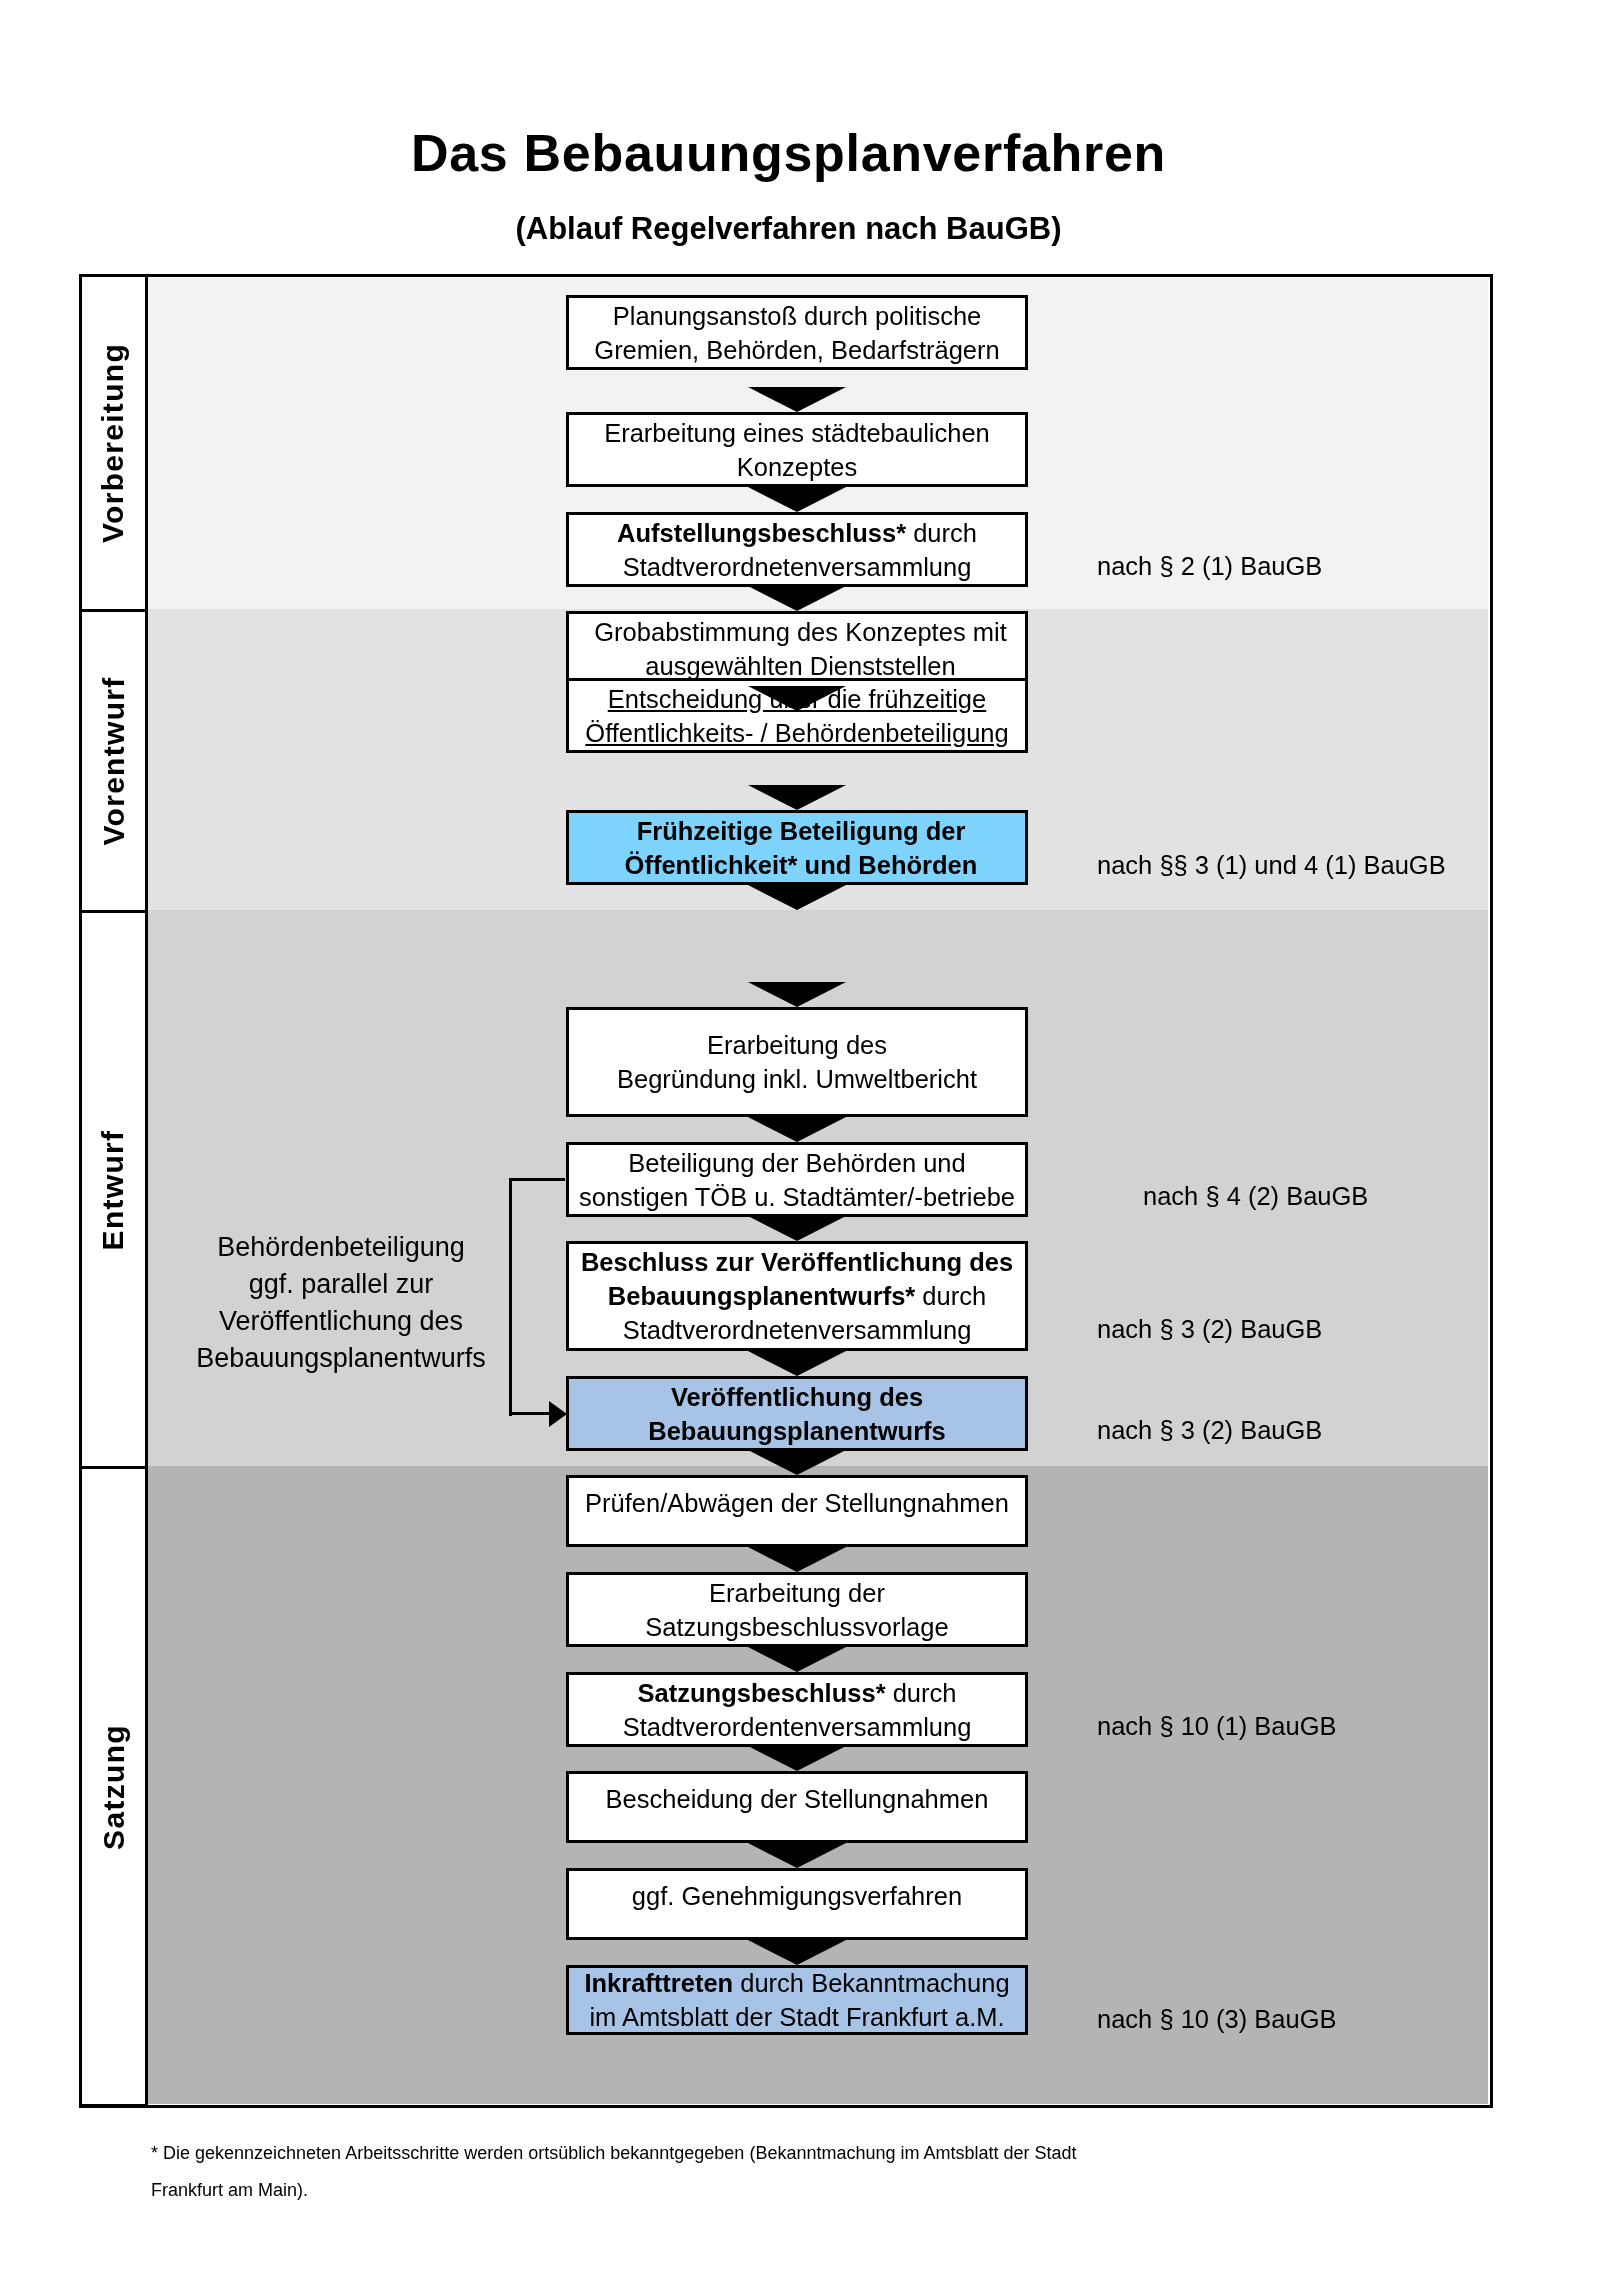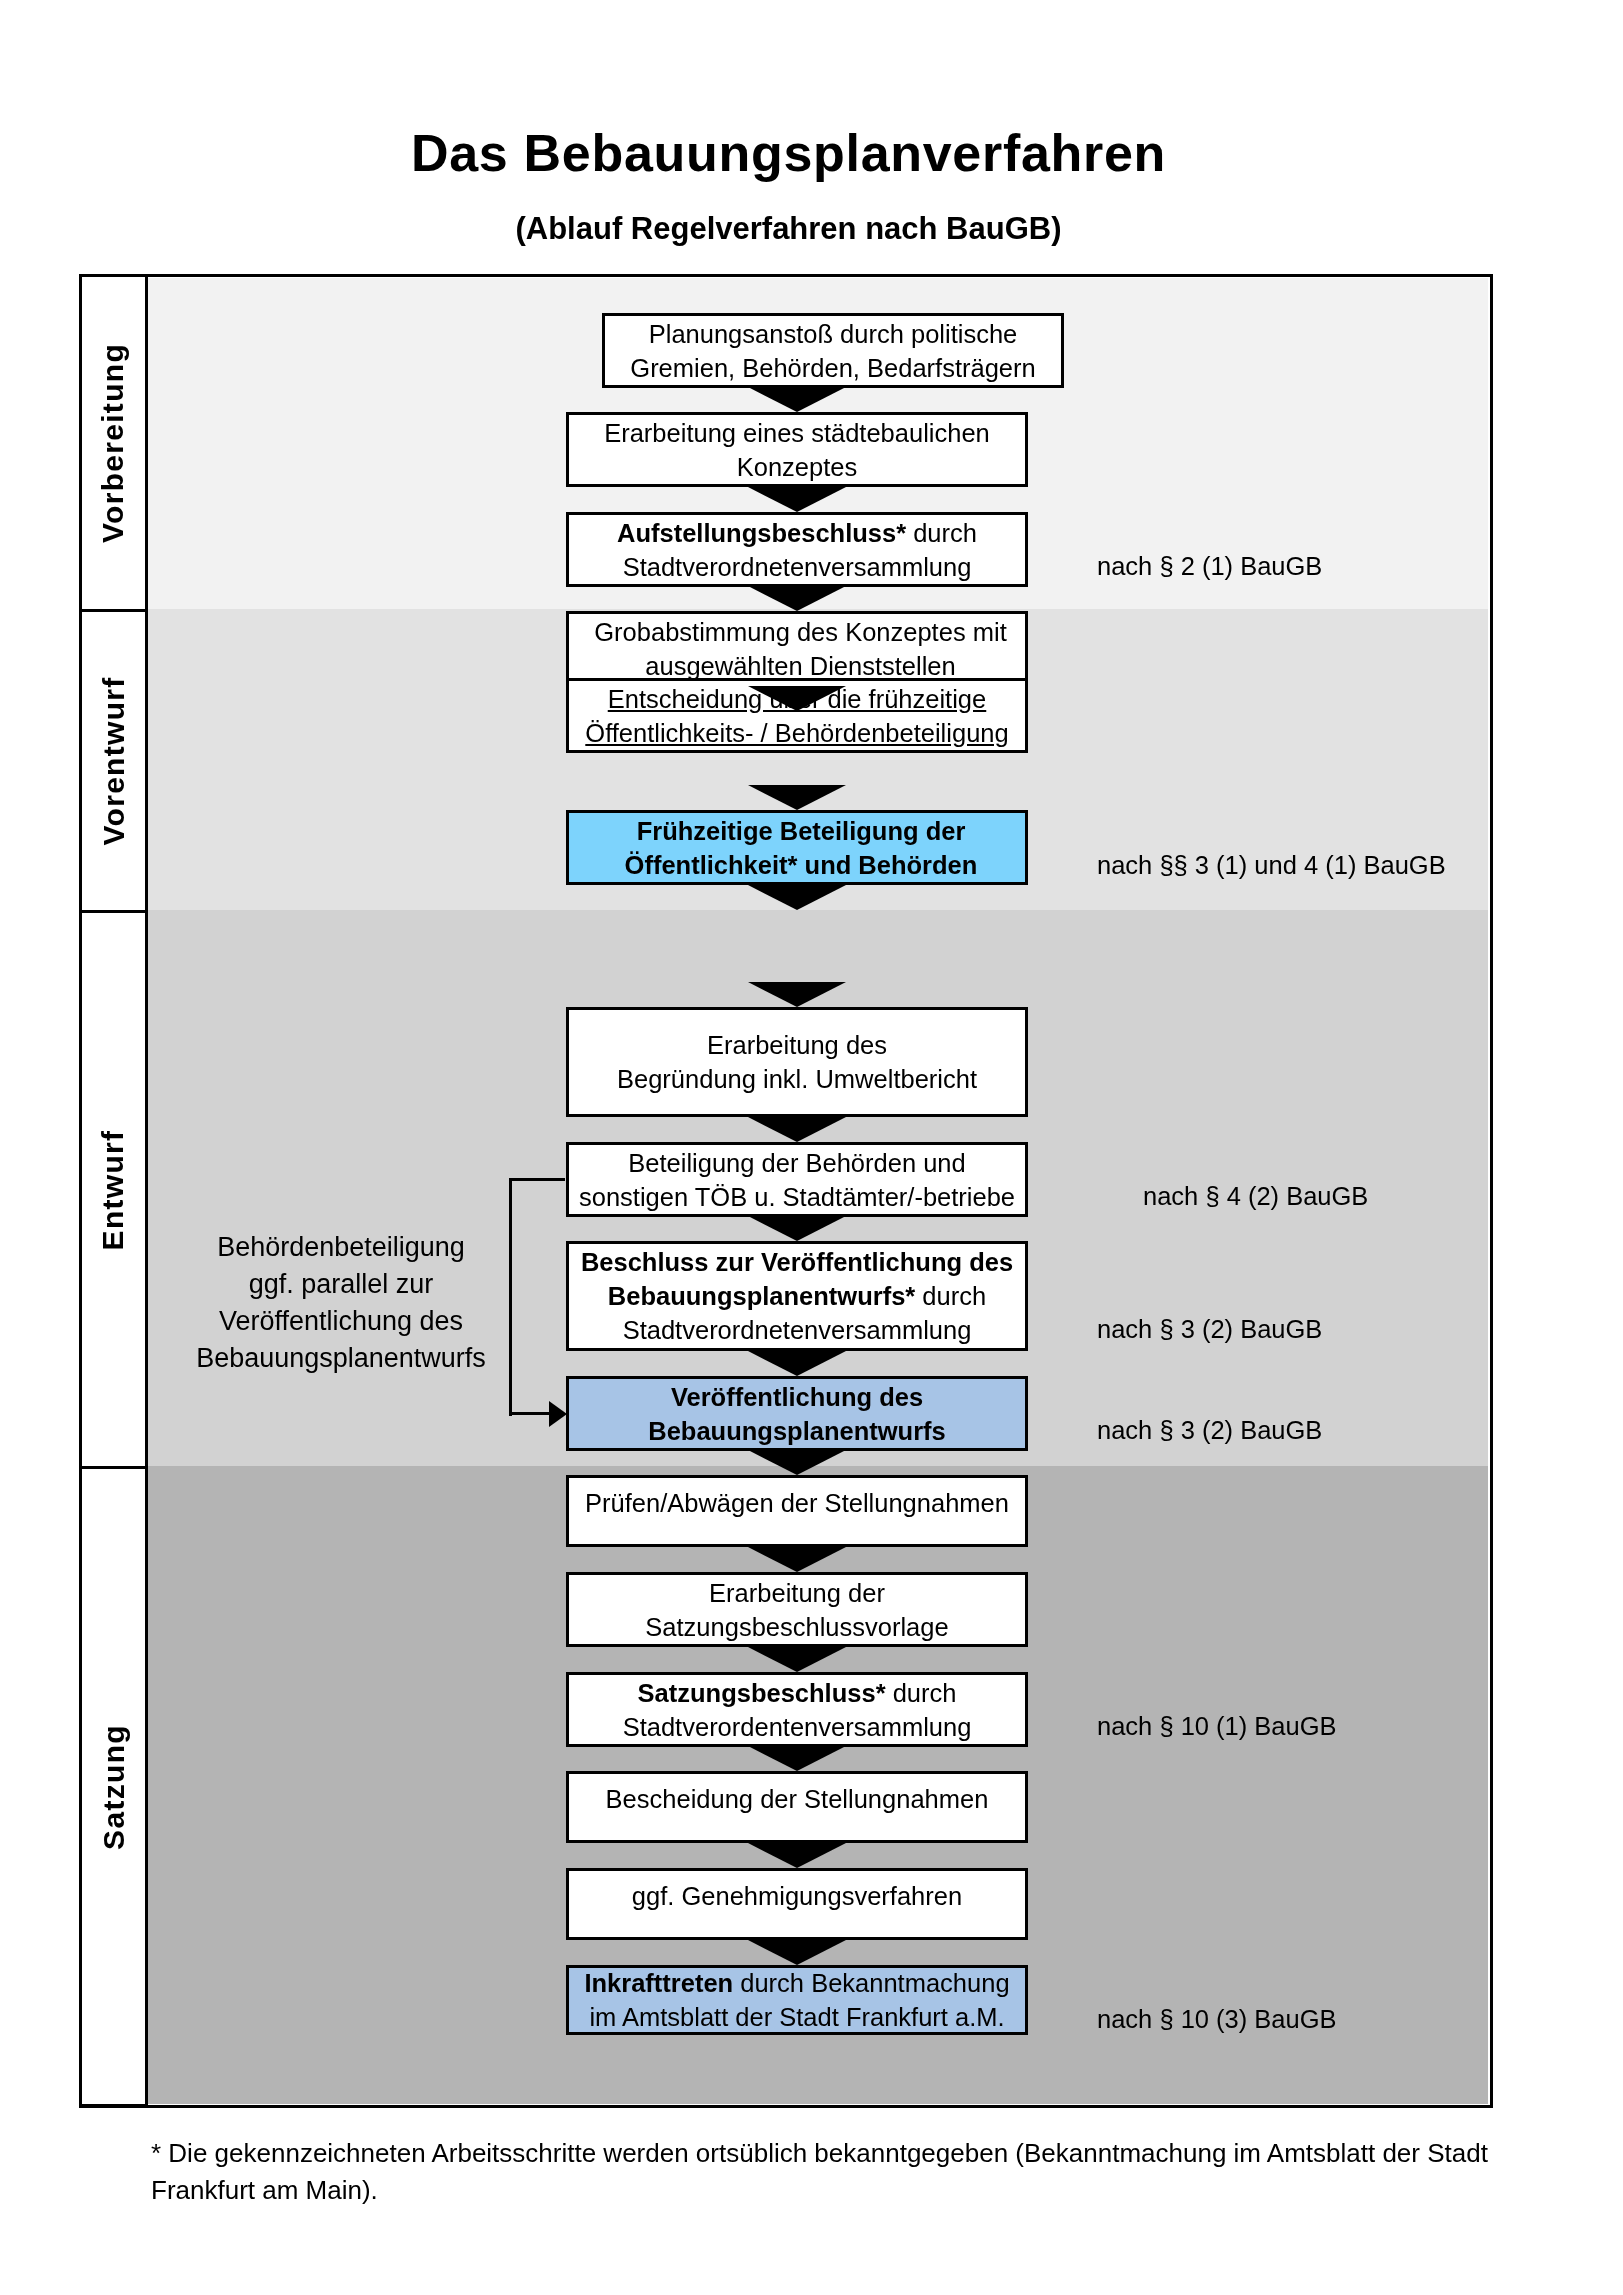--- a/index.html
+++ b/index.html
@@ -32,21 +32,21 @@
   #cell4{top:1466px;height:641px;}
   .cell span{transform:rotate(-90deg);white-space:nowrap;font-size:30px;font-weight:bold;
              letter-spacing:1.3px;}
 
   
   .fbox{position:absolute;left:566px;width:462px;background:#fff;border:3.3px solid #000;
         box-sizing:border-box;display:flex;flex-direction:column;justify-content:center;
         text-align:center;font-size:25.5px;line-height:34px;}
   .fbox.tl{justify-content:flex-start;padding-top:7.9px;}
   .fbox b{font-weight:bold;}
-  #b1{top:313px;height:75px;margin-left:36px;}
+  #b1{top:295px;height:75px;}
   #b2{top:412px;height:75px;}
   #b3{top:512px;height:75px;}
   #b4{top:611px;height:75px;padding-left:7px;}
   #b5{top:678px;height:75px;text-decoration:underline;}
   #b6{top:810px;height:75px;}
   #b7{top:910px;height:72px;}
   #b8{top:1007px;height:110px;}
   #b9{top:1142px;height:75px;}
   #b10{top:1241px;height:110px;}
   #b11{top:1376px;height:75px;}
@@ -76,21 +76,21 @@
               font-size:27px;line-height:37px;}
   .bk{position:absolute;background:#000;}
   #bk-top{left:509px;top:1178px;width:56px;height:3.3px;}
   #bk-vert{left:509px;top:1178px;width:3.3px;height:238px;}
   #bk-bot{left:509px;top:1412px;width:41px;height:3.3px;}
   #bk-head{position:absolute;left:549px;top:1401px;width:0;height:0;
            border-top:13px solid transparent;border-bottom:13px solid transparent;
            border-left:18.3px solid #000;}
 
   
-  #footnote{position:absolute;left:151px;top:2135px;width:1381px;font-size:26px;
+  #footnote{position:absolute;left:151px;top:2135px;width:1381px;font-size:18px;
             line-height:37px;white-space:pre-line;}
 </style>
 </head>
 <body>
 
 <div id="page">
 
   <div id="title">Das Bebauungsplanverfahren</div>
   <div id="subtitle">(Ablauf Regelverfahren nach BauGB)</div>
 

